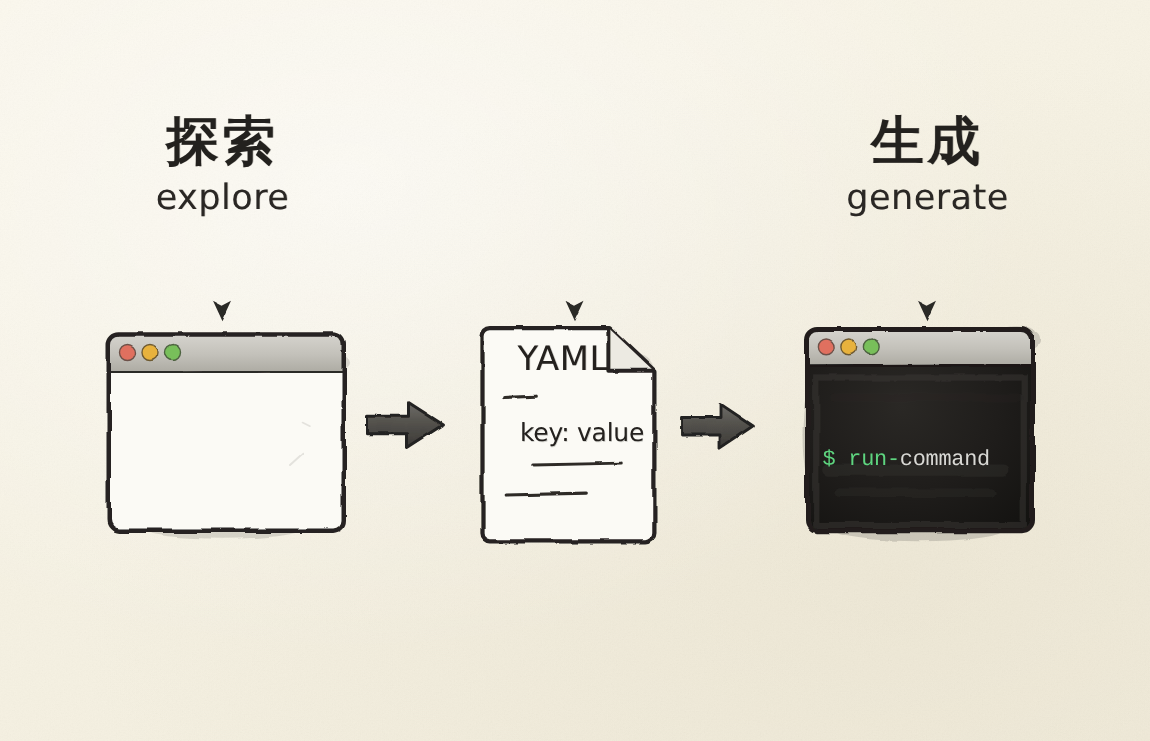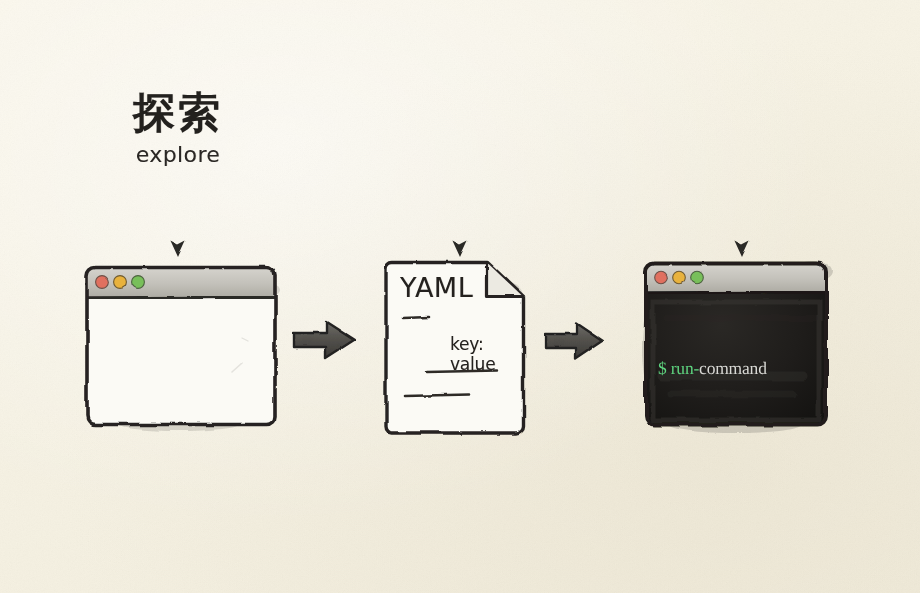--- a/index.html
+++ b/index.html
@@ -50,21 +50,21 @@
     font-size: 42px;
     line-height: 1.0;
     font-weight: 600;
     letter-spacing: 3px;
     color: #23211e;
     text-shadow: 0.6px 0.4px 0 rgba(40,38,34,.30), -0.4px 0.3px 0 rgba(40,38,34,.16);
   }
   .title-en {
     margin-top: 10px;
     font-family: "DejaVu Sans", sans-serif;
-    font-size: 22px;
+    font-size: 28px;
     line-height: 1.0;
     font-weight: 400;
     letter-spacing: 0.4px;
     color: #2a2724;
     text-shadow: 0.5px 0.35px 0 rgba(40,38,34,.22);
   }
 
   
   .down-arrow {
     position: absolute;
@@ -89,55 +89,54 @@
   #terminal-window { left: 641px; top: 258px; width: 190px; height: 172px; }
 
   .frame-svg { position: absolute; inset: 0; width: 100%; height: 100%; overflow: visible; }
 
   
   .term-text {
     position: absolute;
     left: 17px;
     top: 48px;
     width: 170px;
-    font-family: Liberation Serif, serif;
+    font-family: Liberation Mono, monospace;
     font-size: 17.5px;
     line-height: 25px;
     letter-spacing: -0.2px;
     white-space: pre;
     text-rendering: geometricPrecision;
   }
   .term-line { display: block; }
   .term-prompt { color: #5ed47f; }
   .term-cmd    { color: #d8d8d4; }
 
   .doc-text {
     position: absolute;
-    left: 0; top: 0;
+    left: 14px; top: 0;
     width: 100%; height: 100%;
     pointer-events: none;
   }
   .doc-title {
     position: absolute;
     left: 15px; top: 16px;
     font-family: "DejaVu Sans", sans-serif;
     font-size: 27px;
     letter-spacing: 0.5px;
     color: #24211e;
     text-shadow: 0.5px 0.3px 0 rgba(40,38,34,.22);
   }
   .doc-kv {
     position: absolute;
     left: 17px; top: 78px;
     font-family: "DejaVu Sans", sans-serif;
-    font-size: 17px;
+    font-size: 20px;
     letter-spacing: -0.2px;
     color: #24211e;
     text-shadow: 0.45px 0.3px 0 rgba(40,38,34,.20);
-    margin-left: 48px;
   }
 </style>
 </head>
 <body>
 
 <div id="canvas">
 
   <svg id="paper-grain" viewBox="0 0 920 593" preserveAspectRatio="none">
     <defs>
       <filter id="grain">
@@ -268,20 +267,24 @@
       <div class="doc-kv">key: value</div>
     </div>
   </div>
 
   <svg class="block-arrow" id="arrow-synthesize-to-generate" viewBox="0 0 60 42">
     <g filter="url(#roughHeavy)">
       <path d="M2 14 L32 14 L32 3.5 L58 21 L32 38.5 L32 28 L2 28 Z" fill="url(#arrowGrad)" stroke="#232120" stroke-width="2.3" stroke-linejoin="round"></path>
     </g>
   </svg>
 
+  <div class="stage" id="stage-generate">
+    <div class="title-cjk">生成</div>
+    <div class="title-en">generate</div>
+  </div>
 
   <svg class="down-arrow" id="down-arrow-generate" viewBox="0 0 26 48">
     <g filter="url(#rough)" fill="none" stroke="#2b2926" stroke-linecap="round">
       <path d="M13 2 L13 36" stroke-width="2.4"></path>
     </g>
     <path d="M13 47 L5.4 30.5 L13 34.5 L20.6 30.5 Z" fill="#2b2926" filter="url(#rough)"></path>
   </svg>
 
   <div class="panel" id="terminal-window">
     <svg class="frame-svg" viewBox="0 0 190 172" preserveAspectRatio="none">

